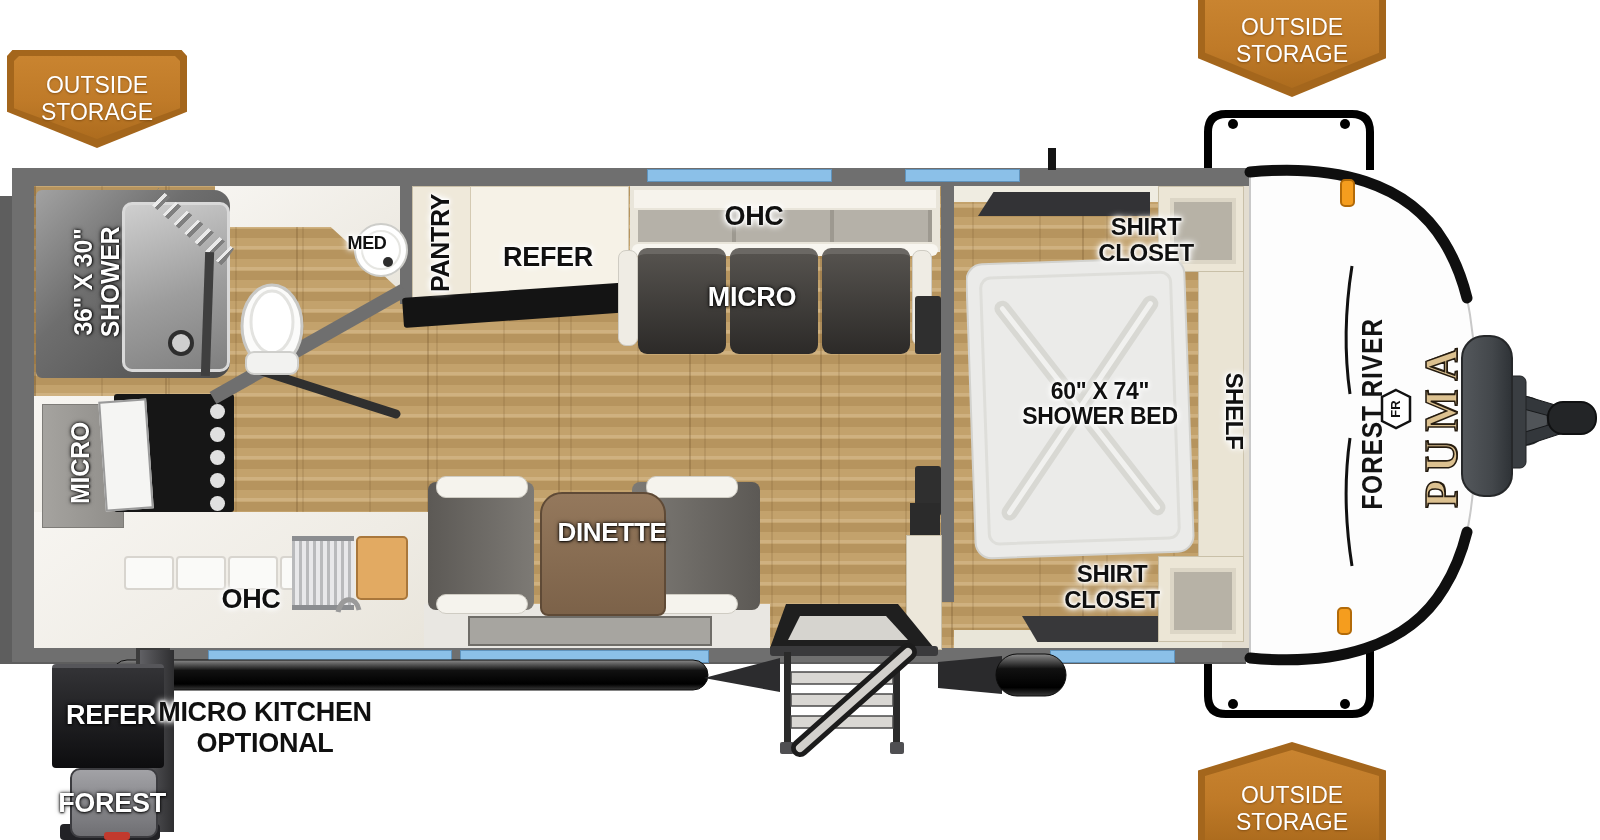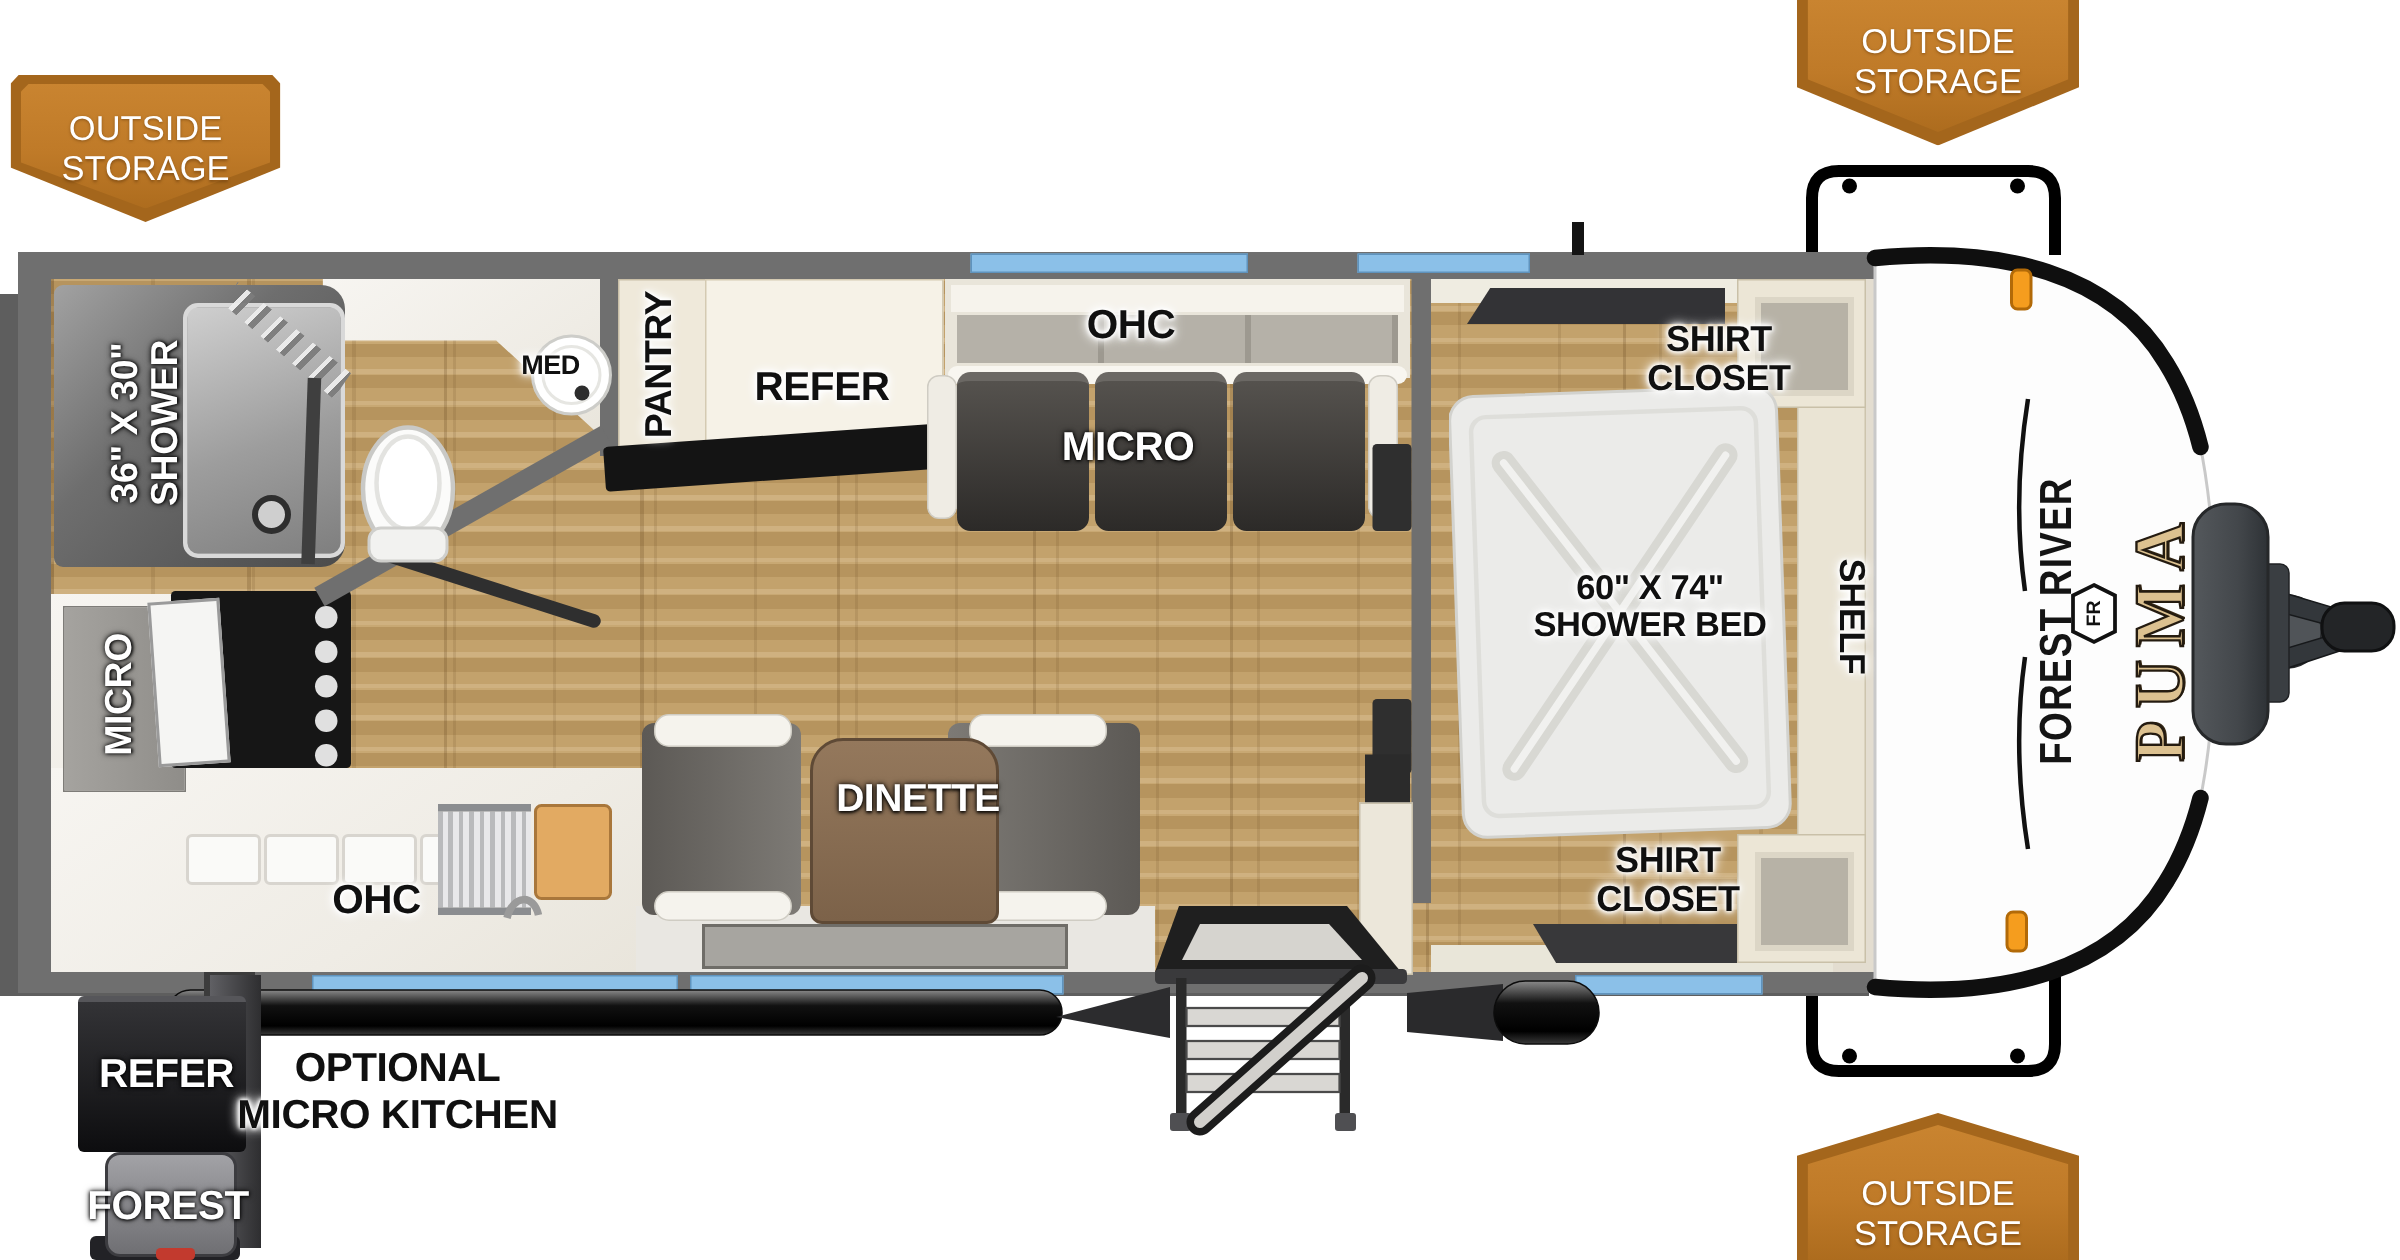--- a/index.html
+++ b/index.html
@@ -235,22 +235,22 @@
   <div class="lbl dk twoline" style="left:1112px;top:587px;font-size:24px;">
     <span>SHIRT</span>
     <span>CLOSET</span>
   </div>
   <div class="lbl rot lt" style="left:80px;top:463px;font-size:25px;">MICRO</div>
   <div class="lbl dk" style="left:251px;top:600px;font-size:27px;">OHC</div>
   <div class="lbl lt" style="left:601px;top:532px;font-size:26px;margin-left:11px;">DINETTE</div>
   <div class="lbl lt" style="left:111px;top:716px;font-size:27px;">REFER</div>
   <div class="lbl lt" style="left:112px;top:804px;font-size:27px;">FOREST</div>
   <div class="lbl dk twoline" style="left:265px;top:728px;font-size:27px;line-height:1.15;">
+    <span>MICRO KITCHEN</span>
     <span>OPTIONAL</span>
-    <span>MICRO KITCHEN</span>
   </div>
   <div class="lbl" id="forest-river" style="left:1372px;top:414px;">FOREST RIVER</div>
   <div class="lbl" id="puma" style="left:1441px;top:424px;">PUMA</div>
 
   <div class="banner" style="left:7px;top:50px;width:180px;height:98px;">
     <div class="outer clip-down"></div>
     <div class="inner clip-down"></div>
     <div class="banner-text twoline" style="top:22px;">
       <span>OUTSIDE</span>
       <span>STORAGE</span>

